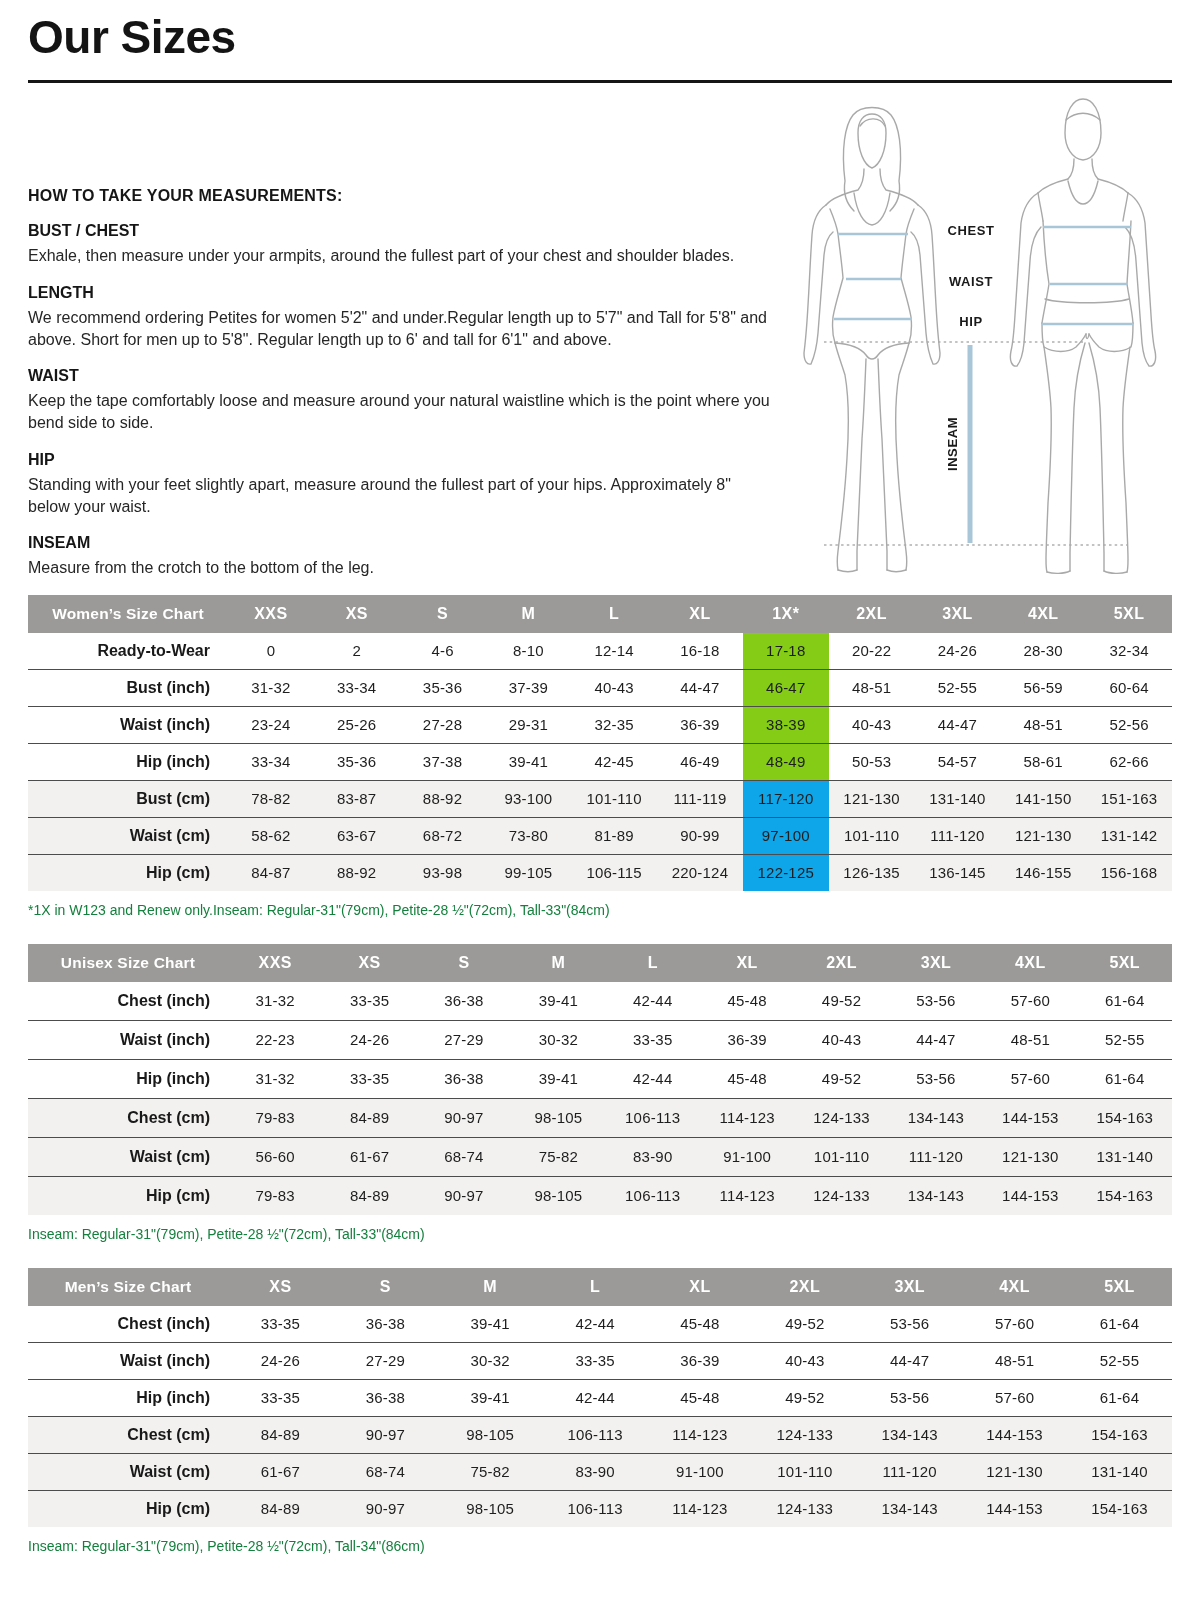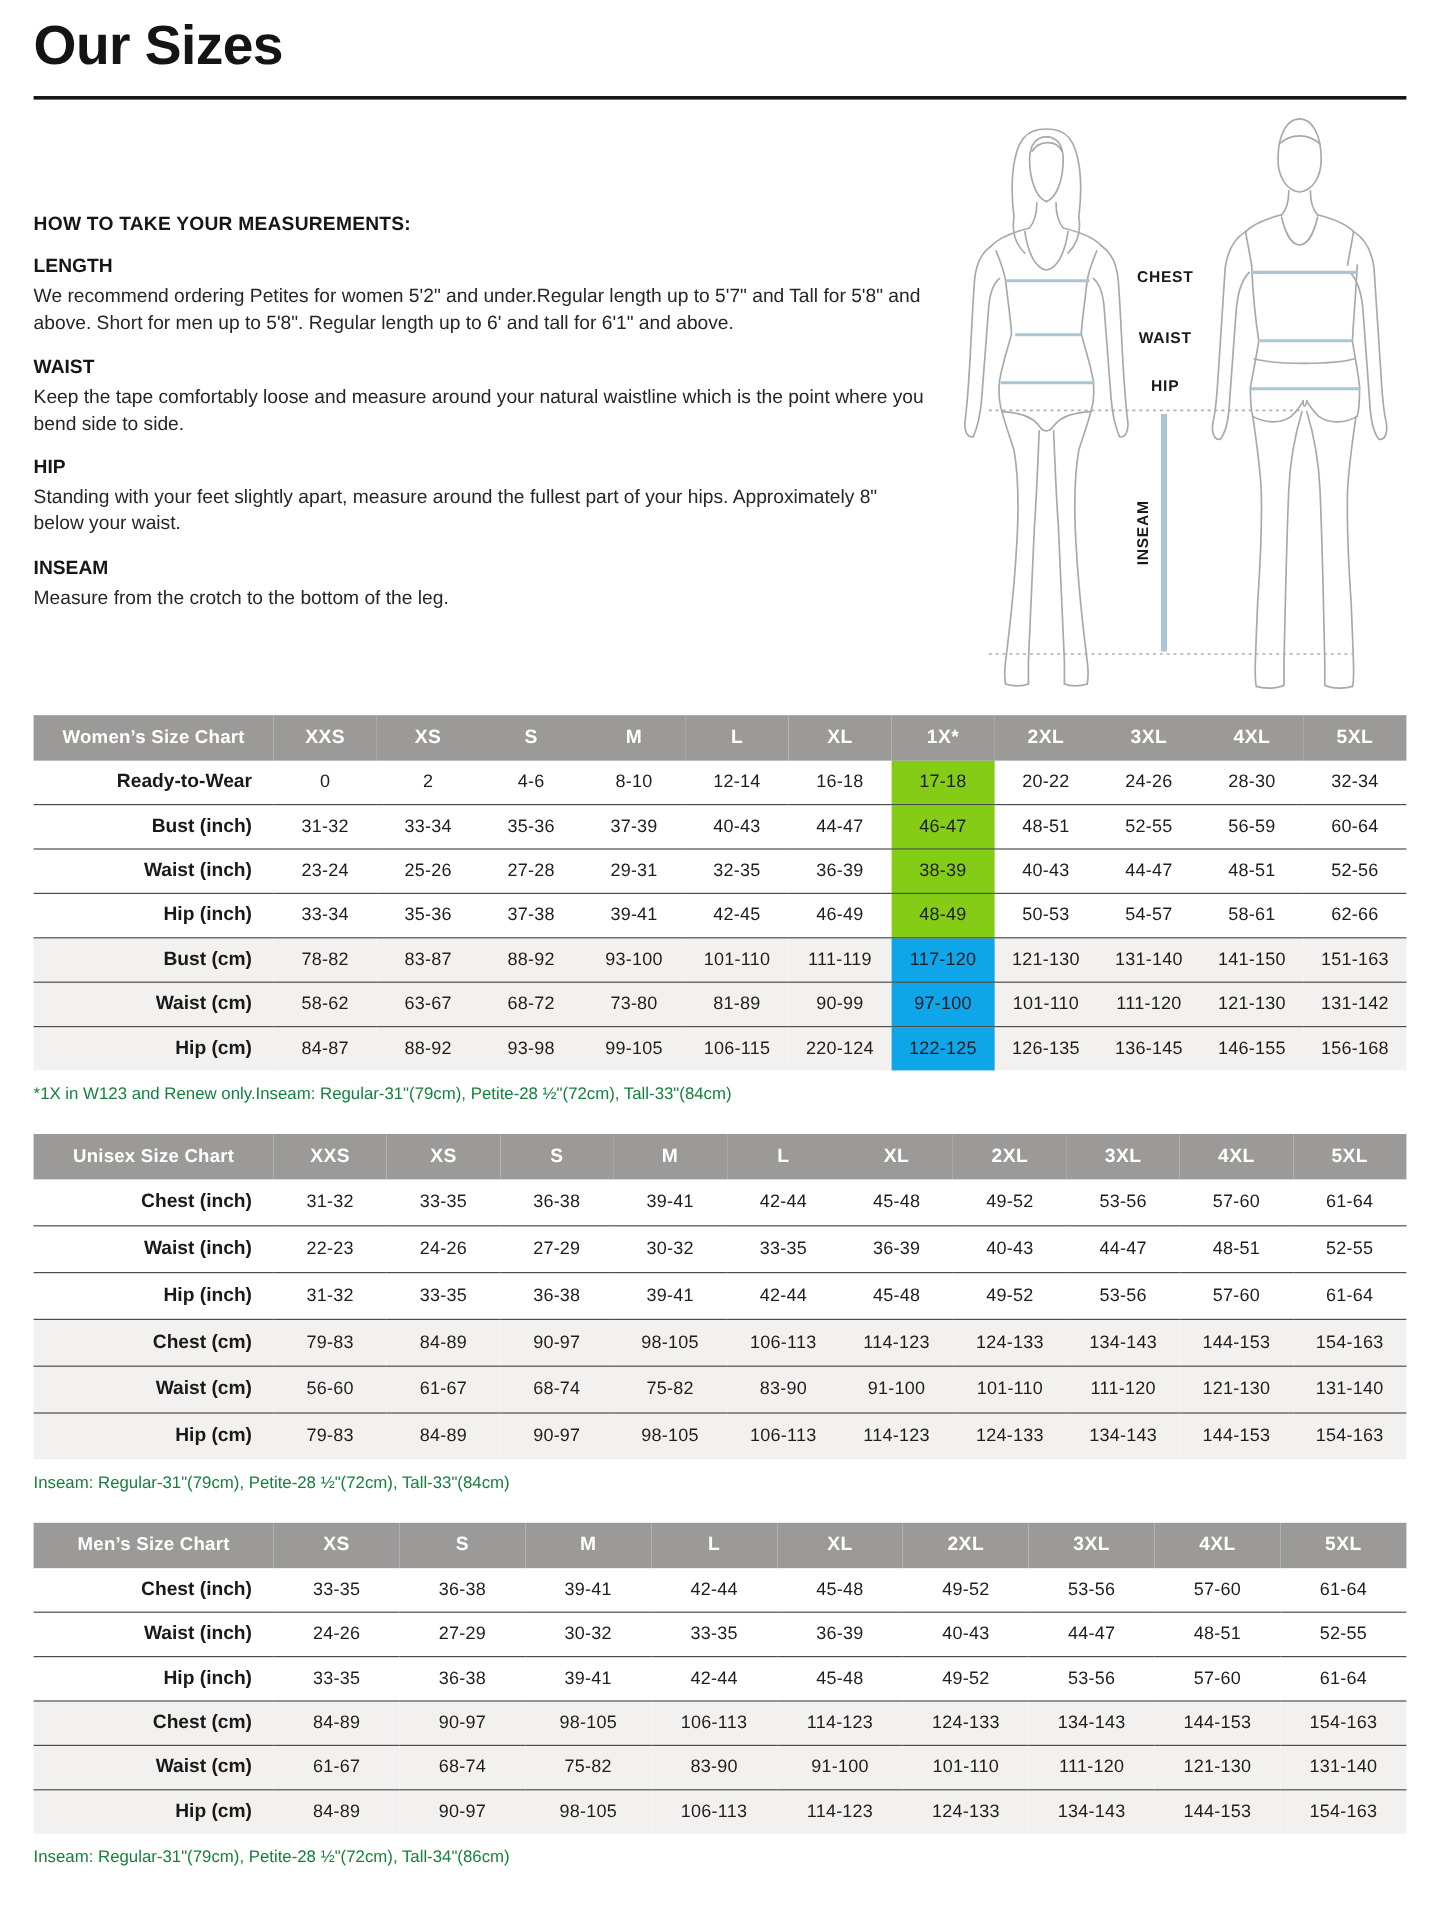--- a/index.html
+++ b/index.html
@@ -8,21 +8,21 @@
     width:1200px; height:1600px; overflow:hidden; background:#ffffff;
     font-family:"Liberation Sans","DejaVu Sans",sans-serif; color:#1d1d1d;
   }
   .page { padding:10px 28px 0 28px; }
 
   h1.page-title {
     margin:0; font-size:46px; font-weight:800; letter-spacing:-0.5px; color:#141414;
   }
   .rule { height:3px; background:#161616; margin-top:16px; }
 
-  .content-row { display:flex; align-items:center; }
+  .content-row { display:flex; align-items:flex-end; }
   .instructions { width:752px; padding-right:10px; }
   .instr-heading {
     margin-top:26px; font-size:16px; font-weight:700; letter-spacing:.2px; color:#161616;
   }
   .instr-section { margin-top:17px; }
   .instr-title { font-size:16px; font-weight:700; color:#161616; }
   .instr-body { margin-top:5px; font-size:16px; line-height:1.36; color:#262626; }
 
   .diagram { margin-left:auto; width:392px; margin-top:10px; }
 
@@ -65,20 +65,22 @@
 <div class="page">
 
   <h1 class="page-title">Our Sizes</h1>
   <div class="rule"></div>
 
   <div class="content-row">
     <div class="instructions">
       <div class="instr-heading">HOW TO TAKE YOUR MEASUREMENTS:</div>
 
       <div class="instr-section">
+        <div class="instr-title">BUST / CHEST</div>
+        <div class="instr-body">Exhale, then measure under your armpits, around the fullest part of your chest and shoulder blades.</div>
       </div>
       <div class="instr-section">
         <div class="instr-title">LENGTH</div>
         <div class="instr-body">We recommend ordering Petites for women 5'2" and under.Regular length up to 5'7" and Tall for 5'8" and above. Short for men up to 5'8". Regular length up to 6' and tall for 6'1" and above.</div>
       </div>
       <div class="instr-section">
         <div class="instr-title">WAIST</div>
         <div class="instr-body">Keep the tape comfortably loose and measure around your natural waistline which is the point where you bend side to side.</div>
       </div>
       <div class="instr-section">

